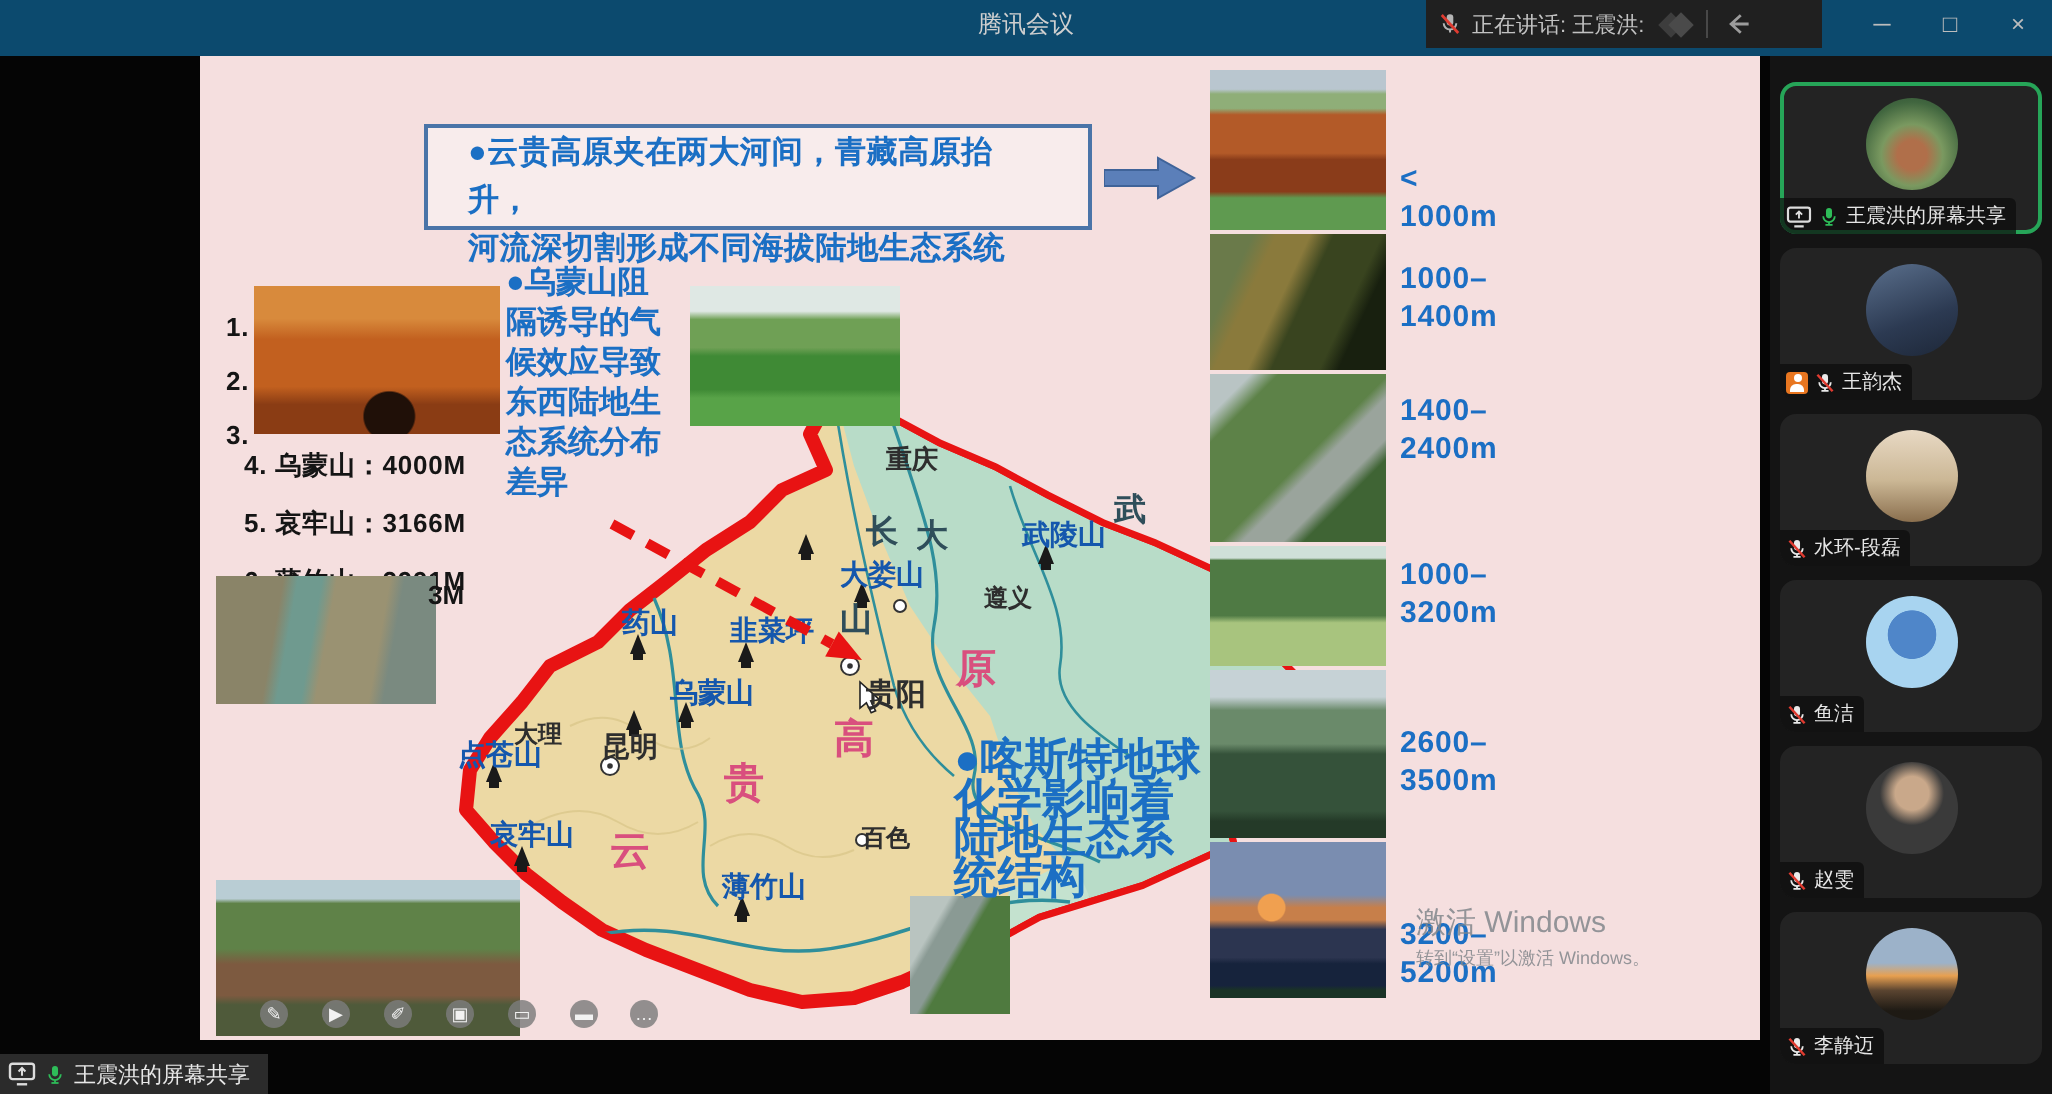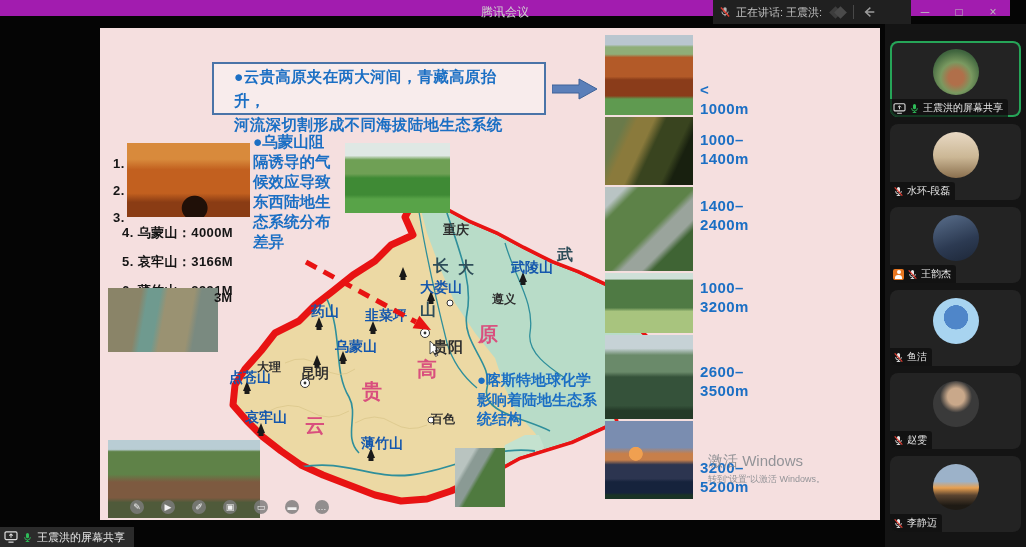--- a/index.html
+++ b/index.html
@@ -1,38 +1,38 @@
 <!DOCTYPE html>
 <html><head>
 <meta charset="utf-8">
 <style>
 *{margin:0;padding:0;box-sizing:border-box}
 html,body{width:1026px;height:547px;overflow:hidden}
 body{background:#050505;font-family:"Liberation Sans","DejaVu Sans",sans-serif;position:relative}
 
 
-.titlebar{position:absolute;top:0;left:0;right:16px;height:16px;background:#a21caf;z-index:60}
+.titlebar{position:absolute;top:0;left:0;right:0;height:28px;background:#0c4a6e;z-index:60}
 .tb-title{position:absolute;left:0;right:0;text-align:center;line-height:24px;font-size:12px;color:#cfcfcf}
 .speak-box{position:absolute;left:713px;top:0;width:198px;height:24px;background:#202020;display:flex;align-items:center;gap:5px;padding:0 6px}
 .speak-text{font-size:11px;color:#c2c2c2;white-space:nowrap}
 .logo{display:flex;margin-left:4px}
 .logo i{width:9px;height:9px;background:#3d3d3d;transform:rotate(45deg);display:block}
 .logo i+i{margin-left:-4px;background:#4a4a4a}
 .vdiv{width:1px;height:14px;background:#484848;margin:0 3px}
 .win-controls{position:absolute;right:0;top:0;height:24px;display:flex}
 .win-btn{width:34px;text-align:center;line-height:24px;color:#bdbdbd;font-size:12px;cursor:default}
 
 
 .slide{position:absolute;left:100px;top:28px;width:780px;height:492px;background:#f5dfdf;overflow:hidden;z-index:1}
 #headline{position:absolute;left:112px;top:34px;width:334px;height:53px;border:2px solid #4a74a8;color:#1b6fc4;font-weight:bold;font-size:15.5px;line-height:24px;padding:1px 20px;letter-spacing:.3px;background:#f8ecec}
 #headline-arrow{position:absolute;left:452px;top:49px}
 .note{position:absolute;color:#1b6fc4;font-weight:bold;z-index:6}
 #note-wumeng{left:153px;top:104px;width:86px;font-size:15.5px;line-height:20px}
 #note-ethnic{left:14px;top:320px;width:112px;font-size:16.5px;line-height:19.5px}
-#note-karst{left:377px;top:342px;width:126px;font-size:15px;line-height:19.5px}
+#note-karst{left:377px;top:342px;width:126px;font-size:22px;line-height:19.5px}
 
 
 .belt-label{position:absolute;left:600px;color:#1b6fc4;font-weight:bold;font-size:15px;line-height:19px;white-space:pre-line;letter-spacing:.4px;z-index:4}
 .photo{position:absolute;z-index:3}
 .strip{left:505px;width:88px}
 .ph-red-soil-canyon{background:linear-gradient(180deg,#b9c6cf 0 12%,#8fae78 15% 24%,#b35a28 28% 52%,#8a3c1a 56% 76%,#5f9a50 80% 100%)}
 .ph-dark-valley-slope{background:linear-gradient(115deg,#6a7a4a 0 18%,#8a7a3c 28% 42%,#39441f 52% 72%,#18200f 80%)}
 .ph-forest-cliff{background:linear-gradient(135deg,#b9c4c4 0 12%,#5d8248 20% 52%,#9aa49c 58% 70%,#3f6434 76% 100%)}
 .ph-pine-pasture{background:linear-gradient(180deg,#cfe0d8 0 10%,#4f7a44 12% 58%,#a8c47e 64% 100%)}
 .ph-fir-forest{background:linear-gradient(180deg,#c6d2d6 0 16%,#6a8a6a 24% 44%,#35523a 50% 84%,#243a28 90%)}
@@ -260,44 +260,44 @@
         <svg viewBox="0 0 16 16" width="11" height="11">
           <rect x="5.8" y="1.5" width="4.4" height="7.5" rx="2.2" fill="#2ebd59"></rect>
           <path d="M3.8 7.5a4.2 4.2 0 0 0 8.4 0" fill="none" stroke="#2ebd59" stroke-width="1.3"></path>
           <line x1="8" y1="11.8" x2="8" y2="13.6" stroke="#2ebd59" stroke-width="1.3"></line>
           <line x1="5.4" y1="13.8" x2="10.6" y2="13.8" stroke="#2ebd59" stroke-width="1.3"></line>
         </svg>
         <span class="nm">王震洪的屏幕共享</span>
       </div>
     </div>
     <div class="tile">
+      <div class="avatar av-person-blue"></div>
+      <div class="tag">
+        <span class="badge"></span>
+        <svg viewBox="0 0 16 16" width="11" height="11">
+          <rect x="5.8" y="1.5" width="4.4" height="7.5" rx="2.2" fill="#eaeaea"></rect>
+          <path d="M3.8 7.5a4.2 4.2 0 0 0 8.4 0" fill="none" stroke="#eaeaea" stroke-width="1.3"></path>
+          <line x1="8" y1="11.8" x2="8" y2="13.6" stroke="#eaeaea" stroke-width="1.3"></line>
+          <line x1="5.4" y1="13.8" x2="10.6" y2="13.8" stroke="#eaeaea" stroke-width="1.3"></line>
+          <line x1="2.5" y1="2" x2="13.5" y2="14" stroke="#e03b30" stroke-width="1.8"></line>
+        </svg>
+        <span class="nm">王韵杰</span>
+      </div>
+    </div>
+    <div class="tile">
       <div class="avatar av-winter-trees"></div>
       <div class="tag">
         <svg viewBox="0 0 16 16" width="11" height="11">
           <rect x="5.8" y="1.5" width="4.4" height="7.5" rx="2.2" fill="#eaeaea"></rect>
           <path d="M3.8 7.5a4.2 4.2 0 0 0 8.4 0" fill="none" stroke="#eaeaea" stroke-width="1.3"></path>
           <line x1="8" y1="11.8" x2="8" y2="13.6" stroke="#eaeaea" stroke-width="1.3"></line>
           <line x1="5.4" y1="13.8" x2="10.6" y2="13.8" stroke="#eaeaea" stroke-width="1.3"></line>
           <line x1="2.5" y1="2" x2="13.5" y2="14" stroke="#e03b30" stroke-width="1.8"></line>
         </svg>
         <span class="nm">水环-段磊</span>
-      </div>
-    </div>
-    <div class="tile">
-      <div class="avatar av-person-blue"></div>
-      <div class="tag">
-        <span class="badge"></span>
-        <svg viewBox="0 0 16 16" width="11" height="11">
-          <rect x="5.8" y="1.5" width="4.4" height="7.5" rx="2.2" fill="#eaeaea"></rect>
-          <path d="M3.8 7.5a4.2 4.2 0 0 0 8.4 0" fill="none" stroke="#eaeaea" stroke-width="1.3"></path>
-          <line x1="8" y1="11.8" x2="8" y2="13.6" stroke="#eaeaea" stroke-width="1.3"></line>
-          <line x1="5.4" y1="13.8" x2="10.6" y2="13.8" stroke="#eaeaea" stroke-width="1.3"></line>
-          <line x1="2.5" y1="2" x2="13.5" y2="14" stroke="#e03b30" stroke-width="1.8"></line>
-        </svg>
-        <span class="nm">王韵杰</span>
       </div>
     </div>
     <div class="tile">
       <div class="avatar av-cartoon-stitch"></div>
       <div class="tag">
         <svg viewBox="0 0 16 16" width="11" height="11">
           <rect x="5.8" y="1.5" width="4.4" height="7.5" rx="2.2" fill="#eaeaea"></rect>
           <path d="M3.8 7.5a4.2 4.2 0 0 0 8.4 0" fill="none" stroke="#eaeaea" stroke-width="1.3"></path>
           <line x1="8" y1="11.8" x2="8" y2="13.6" stroke="#eaeaea" stroke-width="1.3"></line>
           <line x1="5.4" y1="13.8" x2="10.6" y2="13.8" stroke="#eaeaea" stroke-width="1.3"></line>

